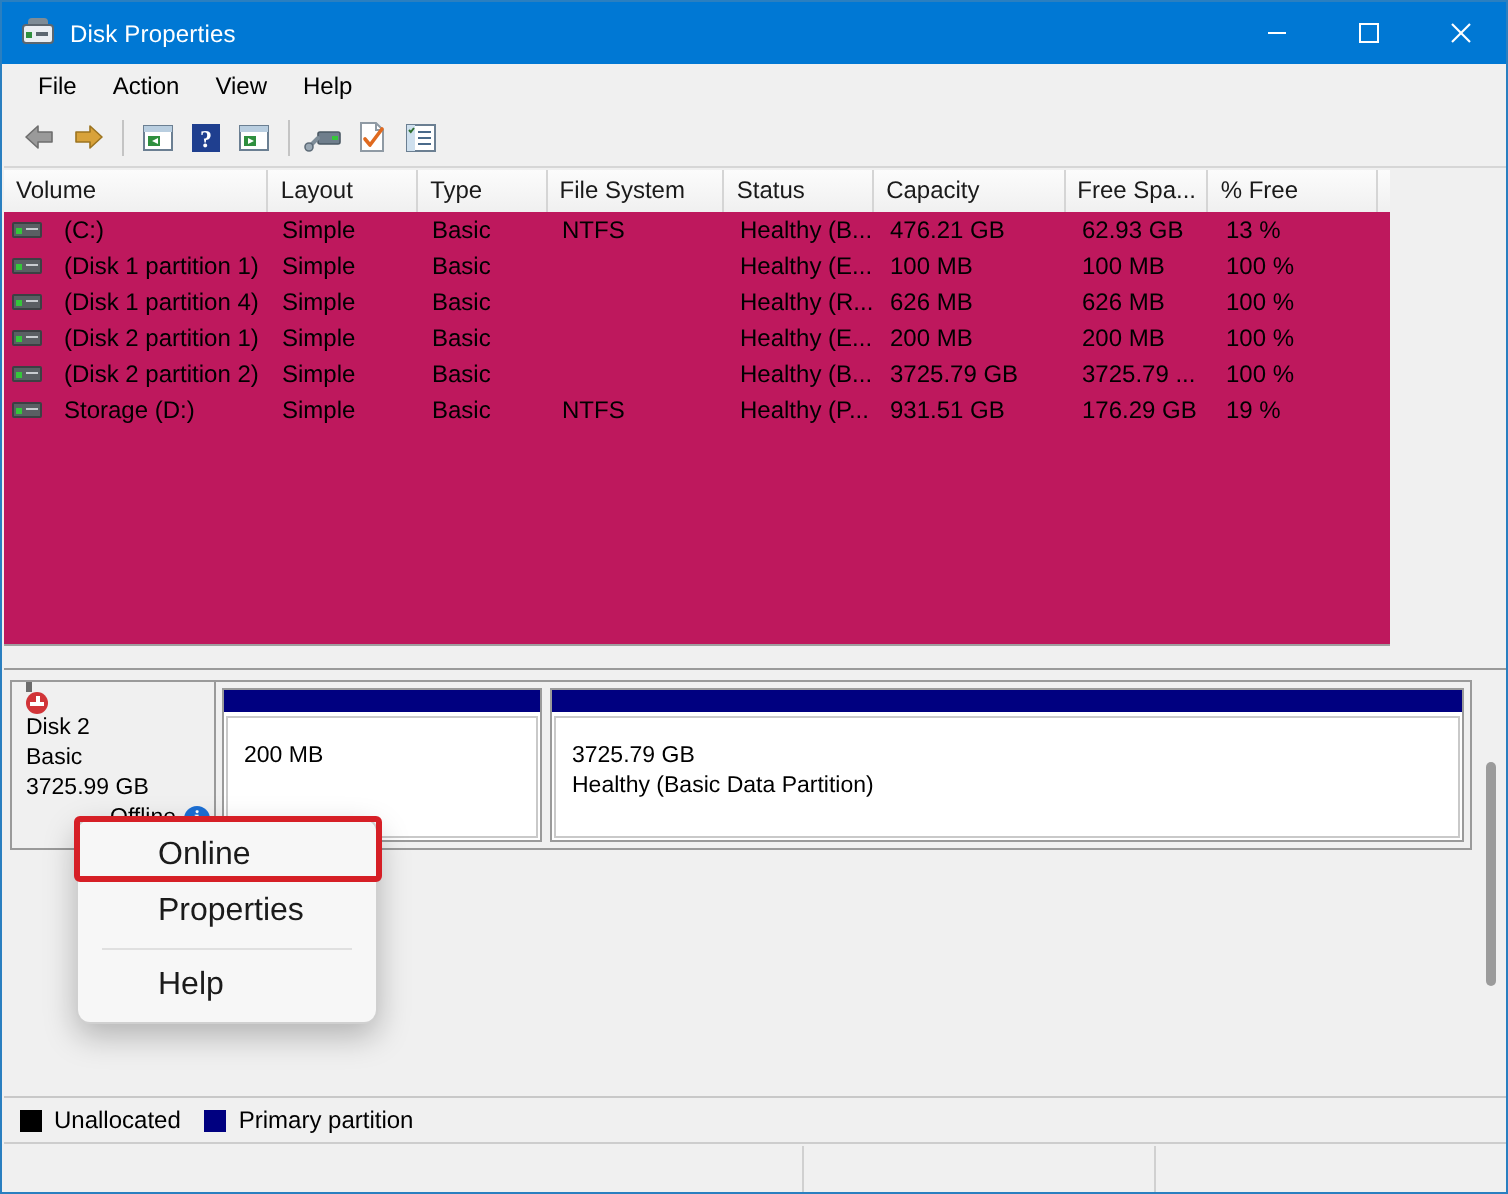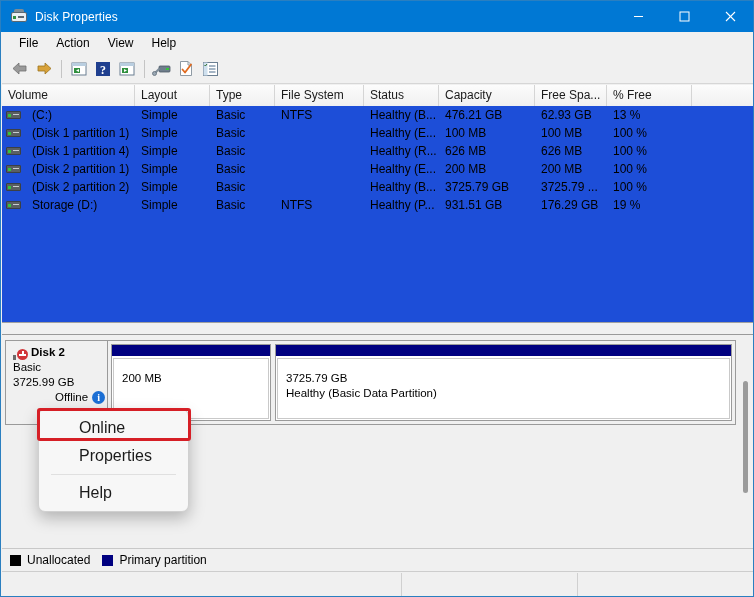--- a/index.html
+++ b/index.html
@@ -99,22 +99,22 @@
   }
   .tb-sep {
     width: 1px; height: 18px;
     background: #c4c4c4;
     margin: 0 5px;
   }
 
   
   #listpane {
     position: absolute; left: 1px; top: 84px;
-    width: 751px; height: 238px;
-    background: #1d4ed8;
+    width: 693px; height: 238px;
+    background: #be185d;
     border-bottom: 1px solid #a0a0a0;
   }
   #list-header {
     display: flex;
     height: 21px;
     background: #f0f0f0;
     border-bottom: 1px solid #d5d5d5;
   }
   .hcell {
     font-size: 12px; color: #1a1a1a;
@@ -183,23 +183,24 @@
     width: 102px; flex: none;
     background: #f0f0f0;
     border-right: 1px solid #9a9a9a;
     padding: 4px 0 0 7px;
     font-size: 11.5px;
     color: #000000;
     line-height: 15px;
     position: relative;
   }
   .disk-title {
-    font-weight: bold;
-    display: flex; align-items: flex-end;
+    font-weight: normal;
+    display: flex; align-items: flex-start;
     font-size: 11.5px;
+    flex-direction: column;
   }
   .err-badge {
     width: 11px; height: 11px;
     border-radius: 50%;
     background: #d13438;
     position: relative;
     margin-right: 3px; flex: none;
   }
   .err-badge::before {
     content: "";

